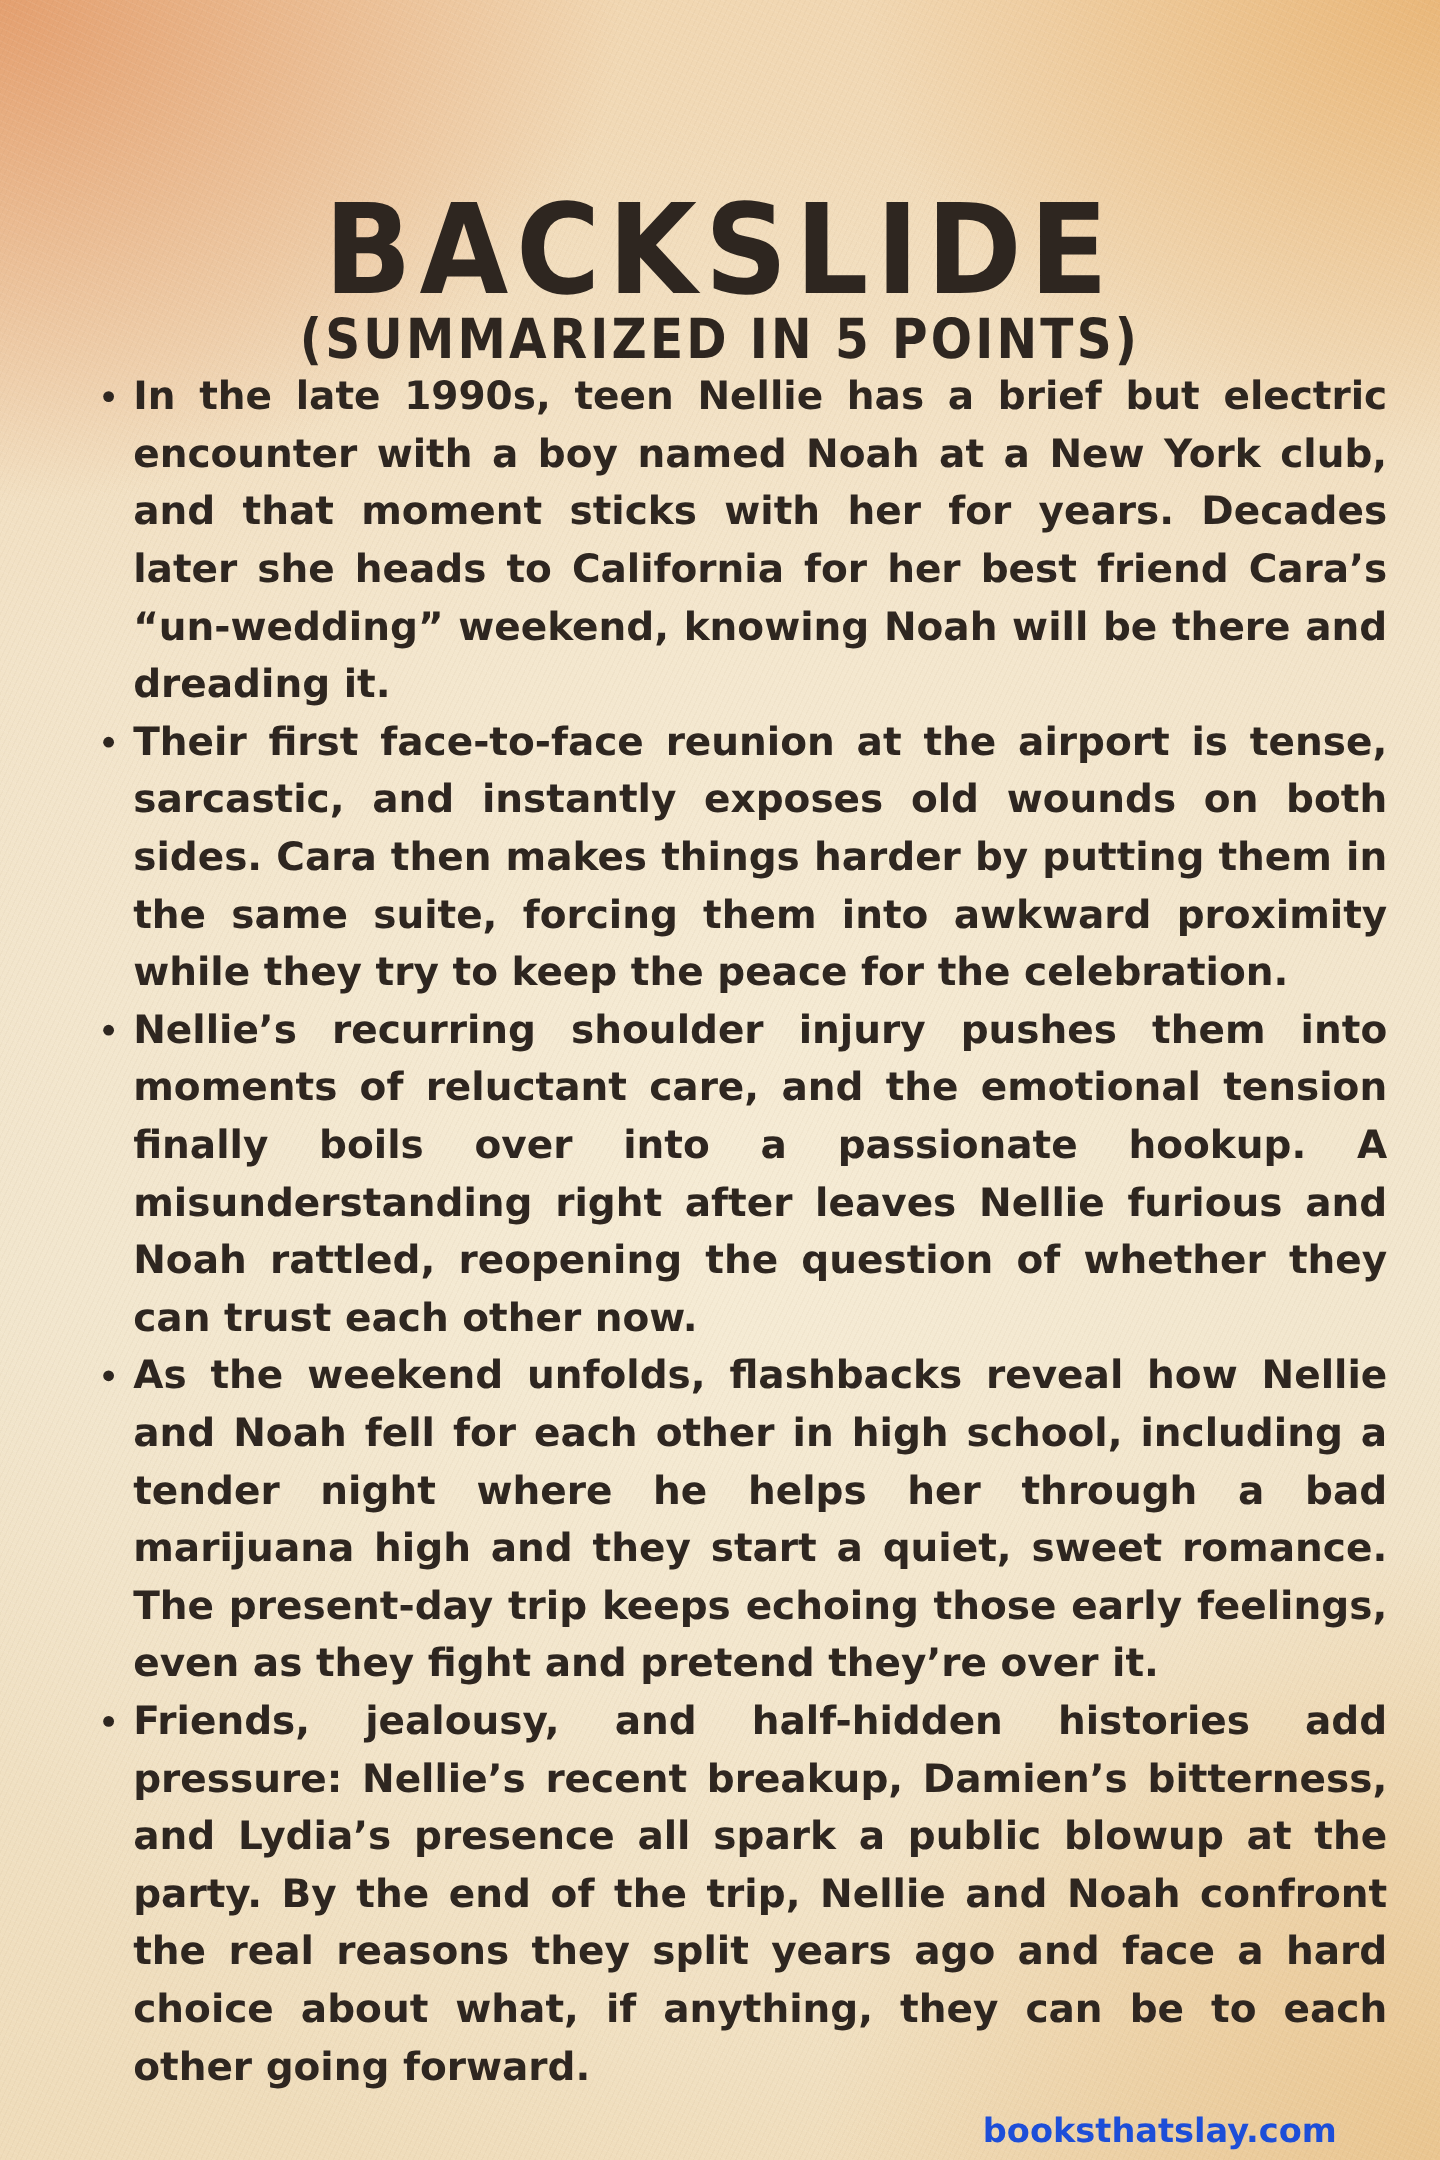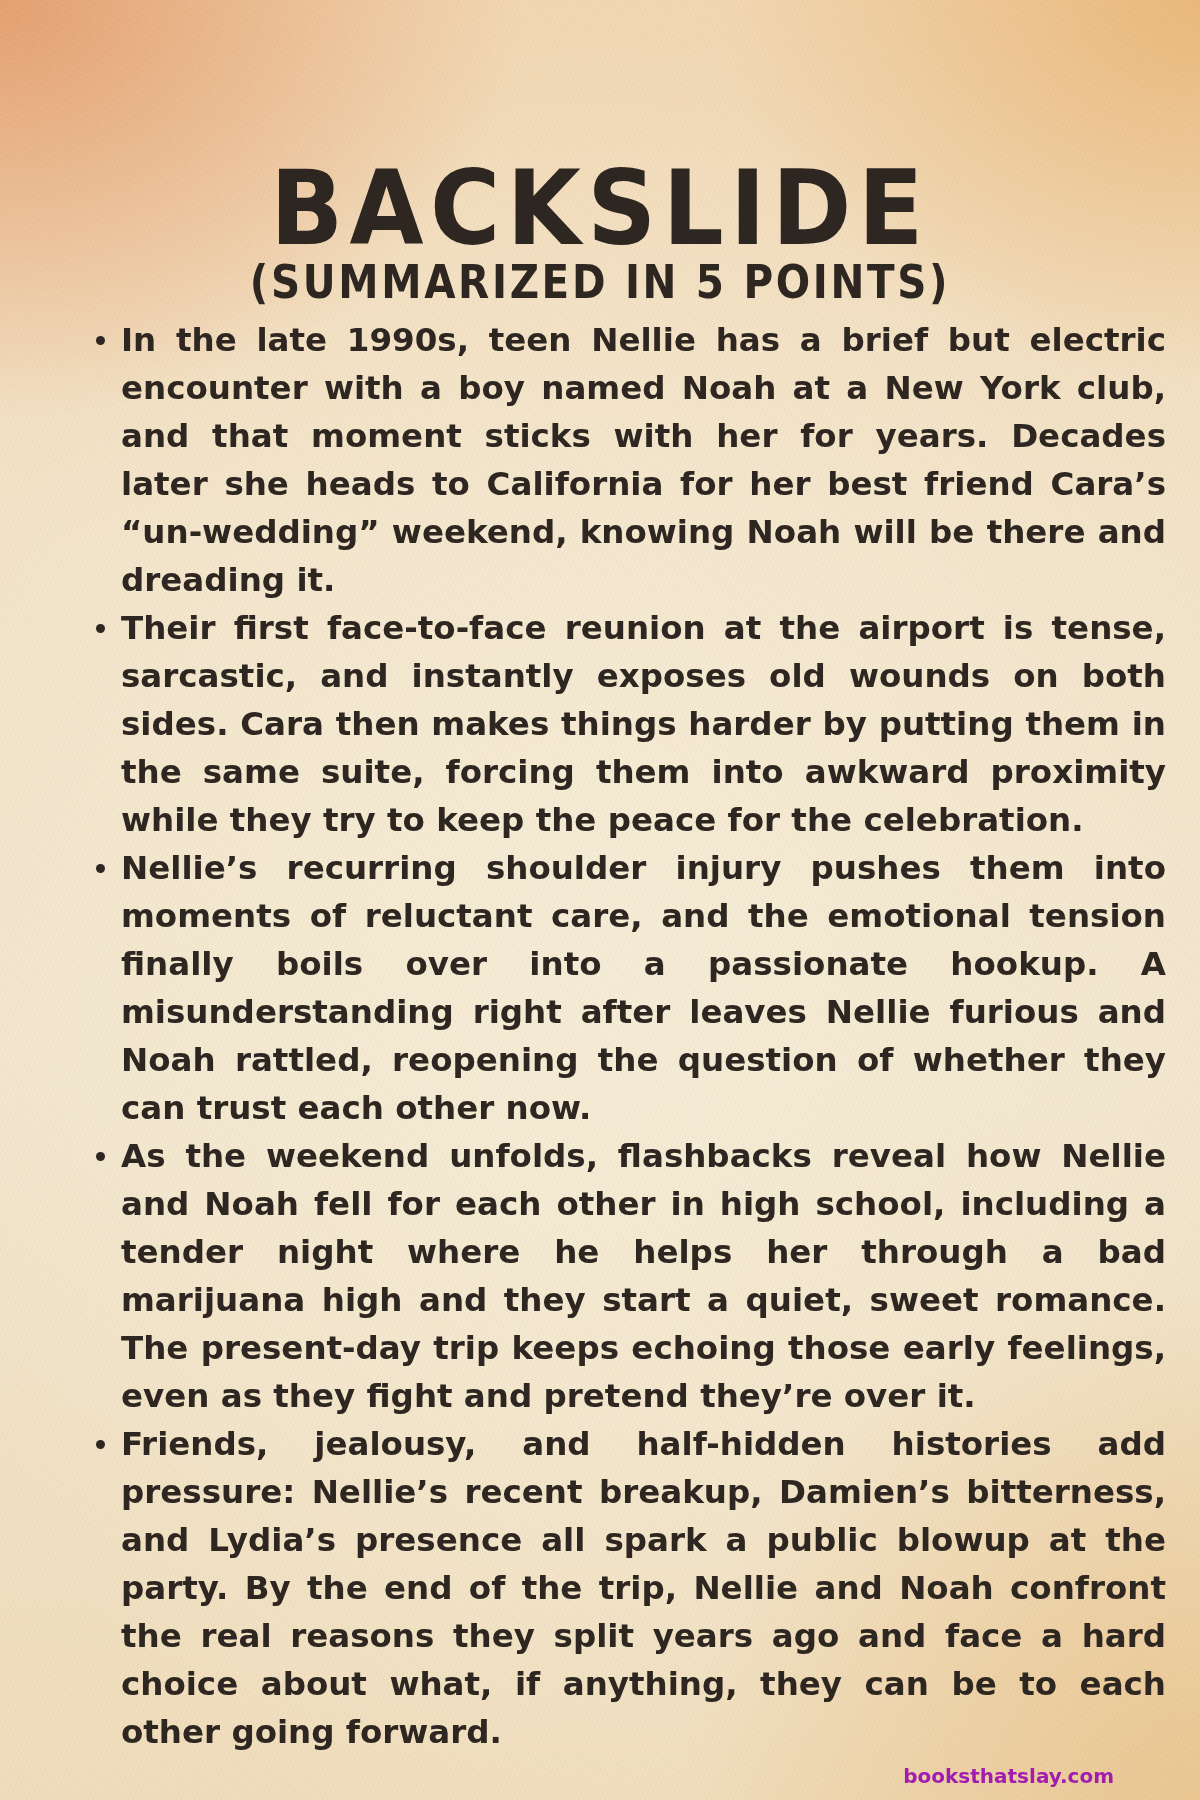--- a/index.html
+++ b/index.html
@@ -61,21 +61,21 @@
       line-height: 60px;
       color: #2e2620;
       transform: scaleX(0.88);
       transform-origin: center;
     }
     .points {
       position: absolute;
       top: 306px;
       left: 80px;
       width: 1045px;
-      margin: 10px;
+      margin: 0;
       padding: 0 0 0 31px;
       list-style: none;
     }
     .point {
       position: relative;
       font-family: "DejaVu Sans", sans-serif;
       font-weight: bold;
       font-size: 32.5px;
       line-height: 48px;
       text-align: justify;
@@ -89,23 +89,23 @@
       height: 9px;
       border-radius: 50%;
       background: #2e2620;
     }
     .footer {
       position: absolute;
       right: 86px;
       top: 1760px;
       font-family: "DejaVu Sans", sans-serif;
       font-weight: bold;
-      font-size: 20px;
+      font-size: 28px;
       line-height: 32px;
-      color: #a21caf;
+      color: #1d4ed8;
     }
   </style>
 </head>
 <body>
 
 <div class="grain"></div>
 
 <div class="page">
   <h1 class="title">BACKSLIDE</h1>
   <h2 class="subtitle">(SUMMARIZED IN 5 POINTS)</h2>

